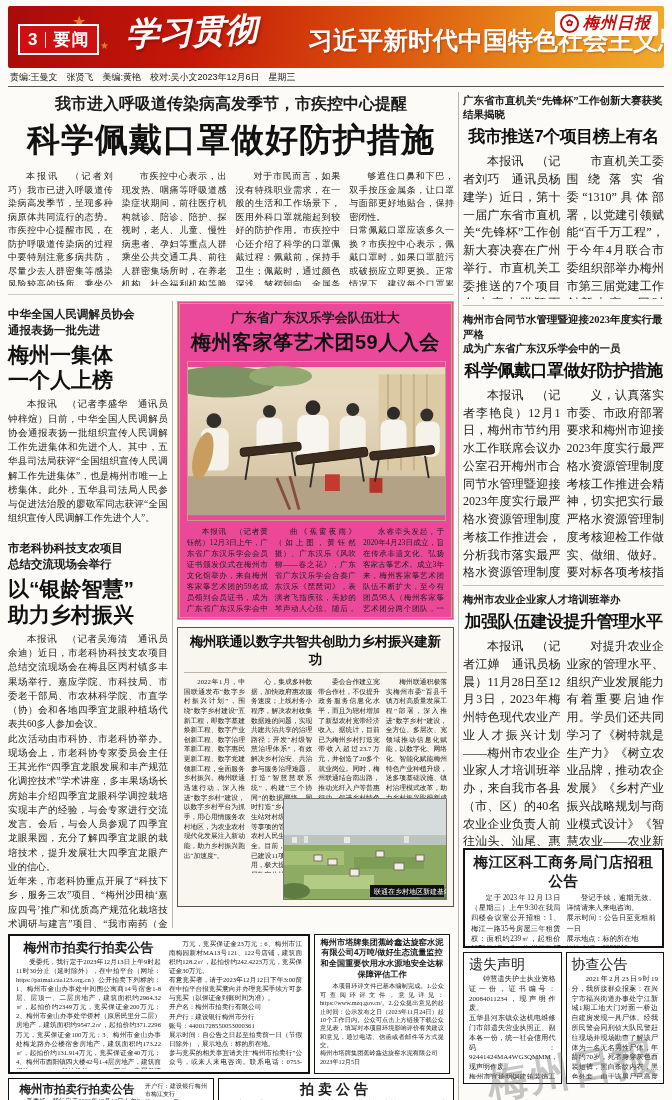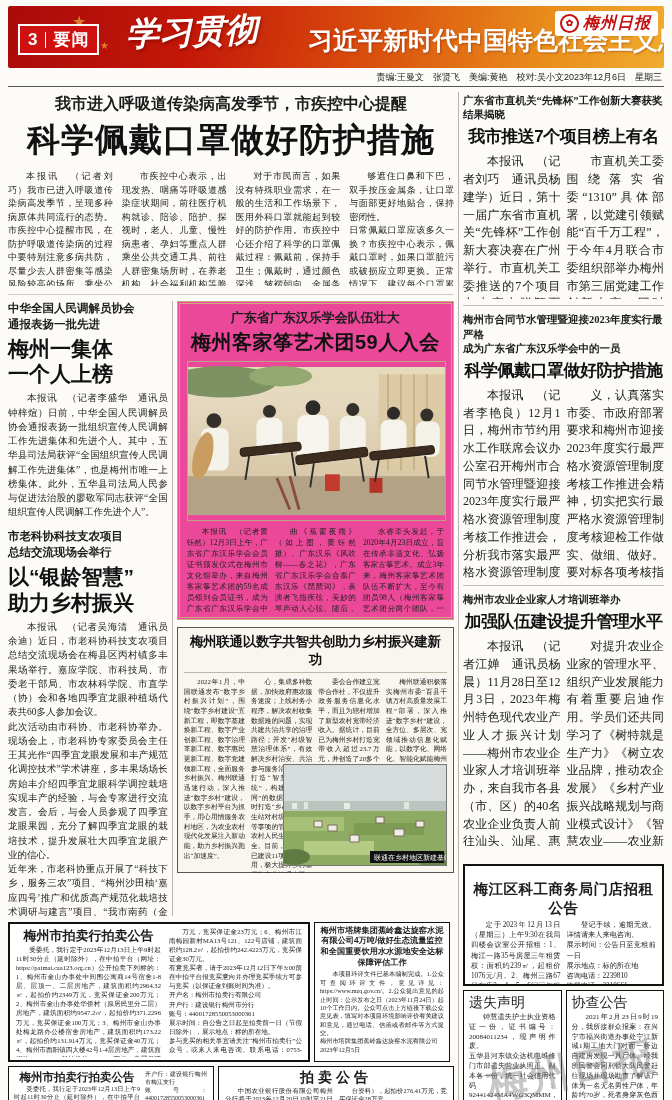--- a/index.html
+++ b/index.html
@@ -23,21 +23,21 @@
                font-family:"Liberation Sans",sans-serif;letter-spacing:0px;white-space:nowrap;
                text-shadow:1px 1px 2px rgba(90,0,0,.35);}
   .paper-logo{position:absolute;right:6px;top:5px;background:#fff;border-radius:3px;
               padding:2px 7px 2px 5px;display:flex;align-items:center;gap:4px;}
   .paper-logo .emblem{width:15px;height:15px;border-radius:50%;border:2px solid #c40f0f;color:#c40f0f;
               font-size:9px;line-height:15px;text-align:center;font-weight:900;}
   .paper-logo .name{color:#c40f0f;font-size:16px;font-weight:900;font-style:italic;
               font-family:"DejaVu Serif",serif;letter-spacing:1px;}
 
   
-  .meta-row{display:flex;justify-content:flex-end;align-items:center;
+  .meta-row{display:flex;justify-content:flex-start;align-items:center;
             font-size:9px;color:#222;padding:3px 2px 2px 2px;font-family:"Liberation Sans",sans-serif;}
   .rule{border-top:1px solid #555;margin:0 0 5px 0;}
 
   
   .kicker{font-weight:700;font-size:11px;line-height:1.35;white-space:pre-line;}
   .bodytext{font-size:9px;line-height:1.5;text-align:justify;text-indent:2em;
             white-space:pre-line;overflow:hidden;color:#222;}
   .hl{font-family:"Liberation Sans",sans-serif;font-weight:900;color:#111;white-space:pre-line;}
 
   .content{display:flex;}
@@ -50,55 +50,55 @@
   .lead-headline{text-align:center;font-size:33px;letter-spacing:1px;margin:3px 0 7px 0;}
   .lead-cols{display:flex;gap:9px;}
   .lead-cols .bodytext{flex:1;height:116px;}
   .lead-sep{border-bottom:1px solid #cfc9be;margin:8px 0 6px 0;}
 
   
   .mid-row{display:flex;}
   .left-col{width:160px;}
   .center-col{width:278px;}
 
-  .left-art .kicker{font-size:11.5px;}
+  .left-art .kicker{margin-top:6px;font-size:11.5px;}
   .left-art .hl{font-size:21px;line-height:1.2;margin:4px 0 5px 0;}
   .l1-body{height:138px;font-size:9.5px;}
   .l2-body{height:296px;font-size:9.5px;}
 
   
   .feature-box{border:3px double #c9a97e;background:#ec4899;padding:5px 7px;margin-bottom:7px;}
   .feature-kicker{text-align:center;font-size:13px;font-weight:700;}
   .feature-headline{text-align:center;font-size:20px;margin:2px 0 5px 0;letter-spacing:.5px;}
   .feature-photo{display:block;width:100%;height:158px;border:1px solid #b7a484;}
   .feature-cols{display:flex;gap:7px;margin-top:5px;}
   .feature-cols .bodytext{flex:1;height:86px;font-size:7.6px;line-height:1.45;}
 
   
-  .unicom-box{border:1px solid #5a564e;background:#f8f6ef;padding:5px 6px;position:relative;height:246px;box-sizing:border-box;}
+  .unicom-box{border:1px solid #5a564e;background:#f8f6ef;padding:5px 6px;position:relative;height:280px;box-sizing:border-box;}
   .unicom-title{text-align:center;font-size:13.5px;letter-spacing:-.3px;border-bottom:1px solid #bdb6a8;padding-bottom:3px;}
   .unicom-cols{display:flex;gap:6px;margin-top:4px;}
   .unicom-cols .bodytext{flex:1;height:196px;font-size:6.8px;line-height:1.42;}
   .unicom-photo{position:absolute;right:6px;bottom:6px;width:162px;height:100px;border:1px solid #777;background:#fff;}
 
   
   .r-art{padding-top:2px;}
   .r-art .kicker{font-size:10.5px;}
   .r-art .hl{font-size:17px;letter-spacing:-.5px;margin:3px 0 5px 0;text-align:center;}
   .r-cols{display:flex;gap:6px;}
   .r-cols .bodytext{flex:1;font-size:12px;line-height:1.48;}
   .r1 .bodytext{height:146px;}
   .r2 .bodytext{height:192px;}
   .r3 .bodytext{height:208px;}
   .hdiv{border-top:1px solid #c6c0b5;margin:6px 0 5px 0;}
 
   
   .notice{border:2px solid #111;background:#fff;box-sizing:border-box;overflow:hidden;}
   .notice .ntitle{text-align:center;font-weight:900;font-family:"Liberation Sans",sans-serif;}
-  .rental-box{height:122px;padding:14px 6px;margin-top:18px;}
+  .rental-box{height:100px;padding:3px 6px;margin-top:2px;}
   .rental-box .ntitle{font-size:14.5px;letter-spacing:.5px;}
   .rental-cols{display:flex;gap:6px;margin-top:2px;}
   .rental-cols .bodytext{flex:1;font-size:7.2px;line-height:1.42;height:92px;}
 
   .small-row{display:flex;gap:4px;margin-top:4px;}
   .small-box{flex:1;border:1.5px solid #111;padding:3px 5px;height:132px;box-sizing:border-box;overflow:hidden;background:#fff;}
   .small-box .ntitle{font-size:14px;}
   .small-box .bodytext{font-size:7px;line-height:1.4;height:104px;margin-top:1px;}
 
   

